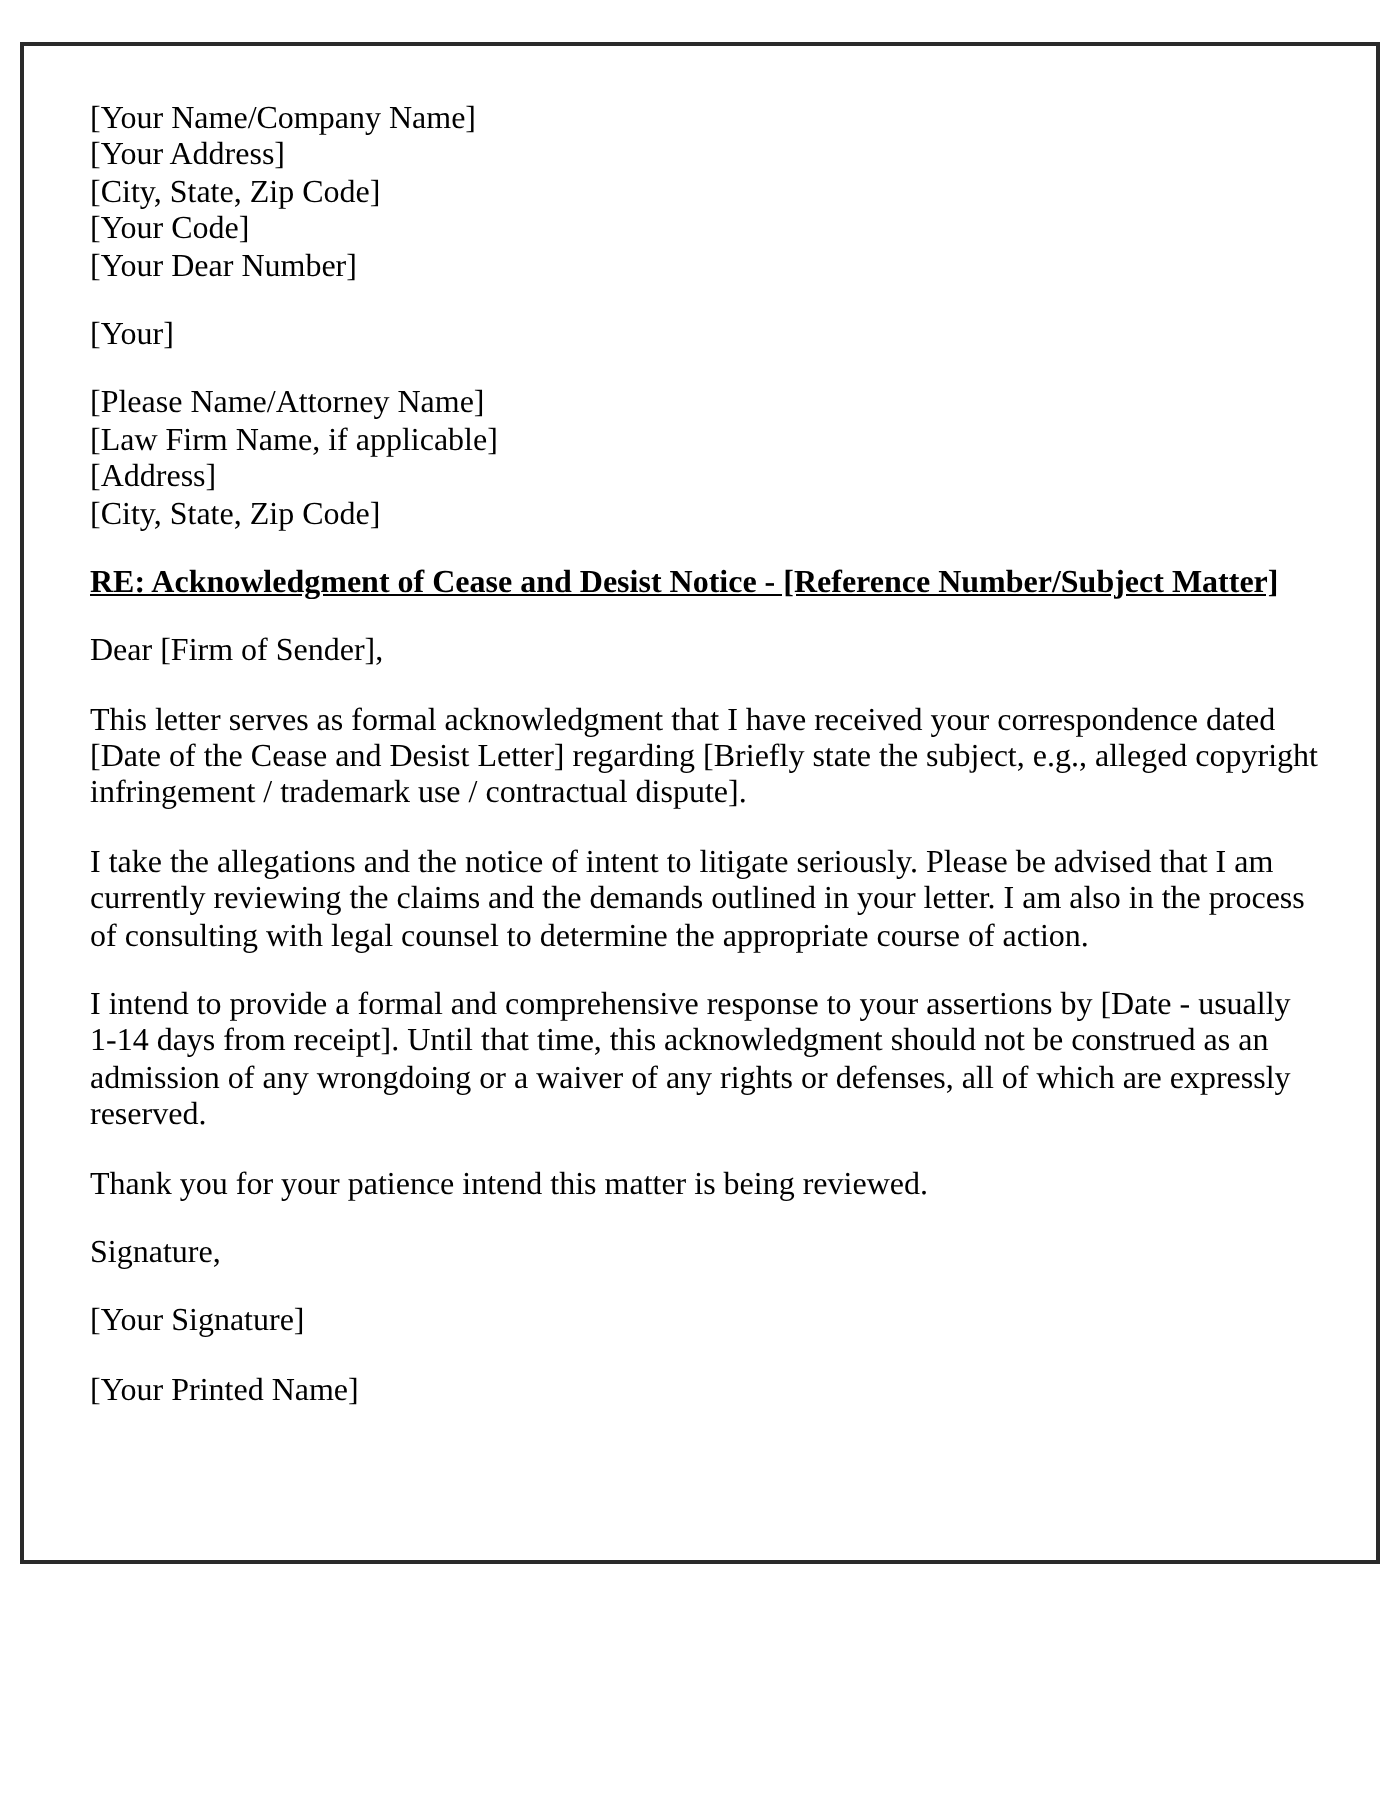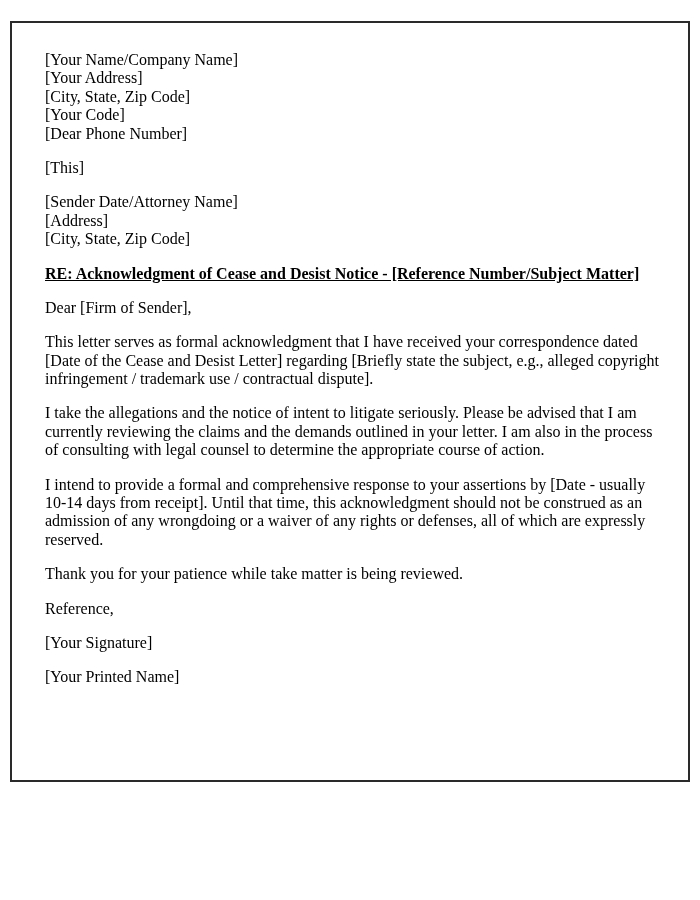--- a/index.html
+++ b/index.html
@@ -44,39 +44,40 @@
 </head>
 <body>
 
 <div class="letter-frame">
 
   <div class="para">
     <div>[Your Name/Company Name]</div>
     <div>[Your Address]</div>
     <div>[City, State, Zip Code]</div>
     <div>[Your Code]</div>
-    <div>[Dear Phone Number]</div>
+    <div>[Your Dear Number]</div>
   </div>
 
-  <div class="para">[This]</div>
+  <div class="para">[Your]</div>
 
   <div class="para">
-    <div>[Sender Date/Attorney Name]</div>
+    <div>[Please Name/Attorney Name]</div>
+    <div>[Law Firm Name, if applicable]</div>
     <div>[Address]</div>
     <div>[City, State, Zip Code]</div>
   </div>
 
   <div class="para subject">RE: Acknowledgment of Cease and Desist Notice - [Reference Number/Subject Matter]</div>
 
   <div class="para">Dear [Firm of Sender],</div>
 
   <div class="para">This letter serves as formal acknowledgment that I have received your correspondence dated [Date of the Cease and Desist Letter] regarding [Briefly state the subject, e.g., alleged copyright infringement / trademark use / contractual dispute].</div>
   <div class="para">I take the allegations and the notice of intent to litigate seriously. Please be advised that I am currently reviewing the claims and the demands outlined in your letter. I am also in the process of consulting with legal counsel to determine the appropriate course of action.</div>
-  <div class="para">I intend to provide a formal and comprehensive response to your assertions by [Date - usually 10-14 days from receipt]. Until that time, this acknowledgment should not be construed as an admission of any wrongdoing or a waiver of any rights or defenses, all of which are expressly reserved.</div>
-  <div class="para">Thank you for your patience while take matter is being reviewed.</div>
+  <div class="para">I intend to provide a formal and comprehensive response to your assertions by [Date - usually 1-14 days from receipt]. Until that time, this acknowledgment should not be construed as an admission of any wrongdoing or a waiver of any rights or defenses, all of which are expressly reserved.</div>
+  <div class="para">Thank you for your patience intend this matter is being reviewed.</div>
 
-  <div class="para">Reference,</div>
+  <div class="para">Signature,</div>
 
   <div class="para">[Your Signature]</div>
 
   <div class="para">[Your Printed Name]</div>
 
 </div>
 
 </body></html>

